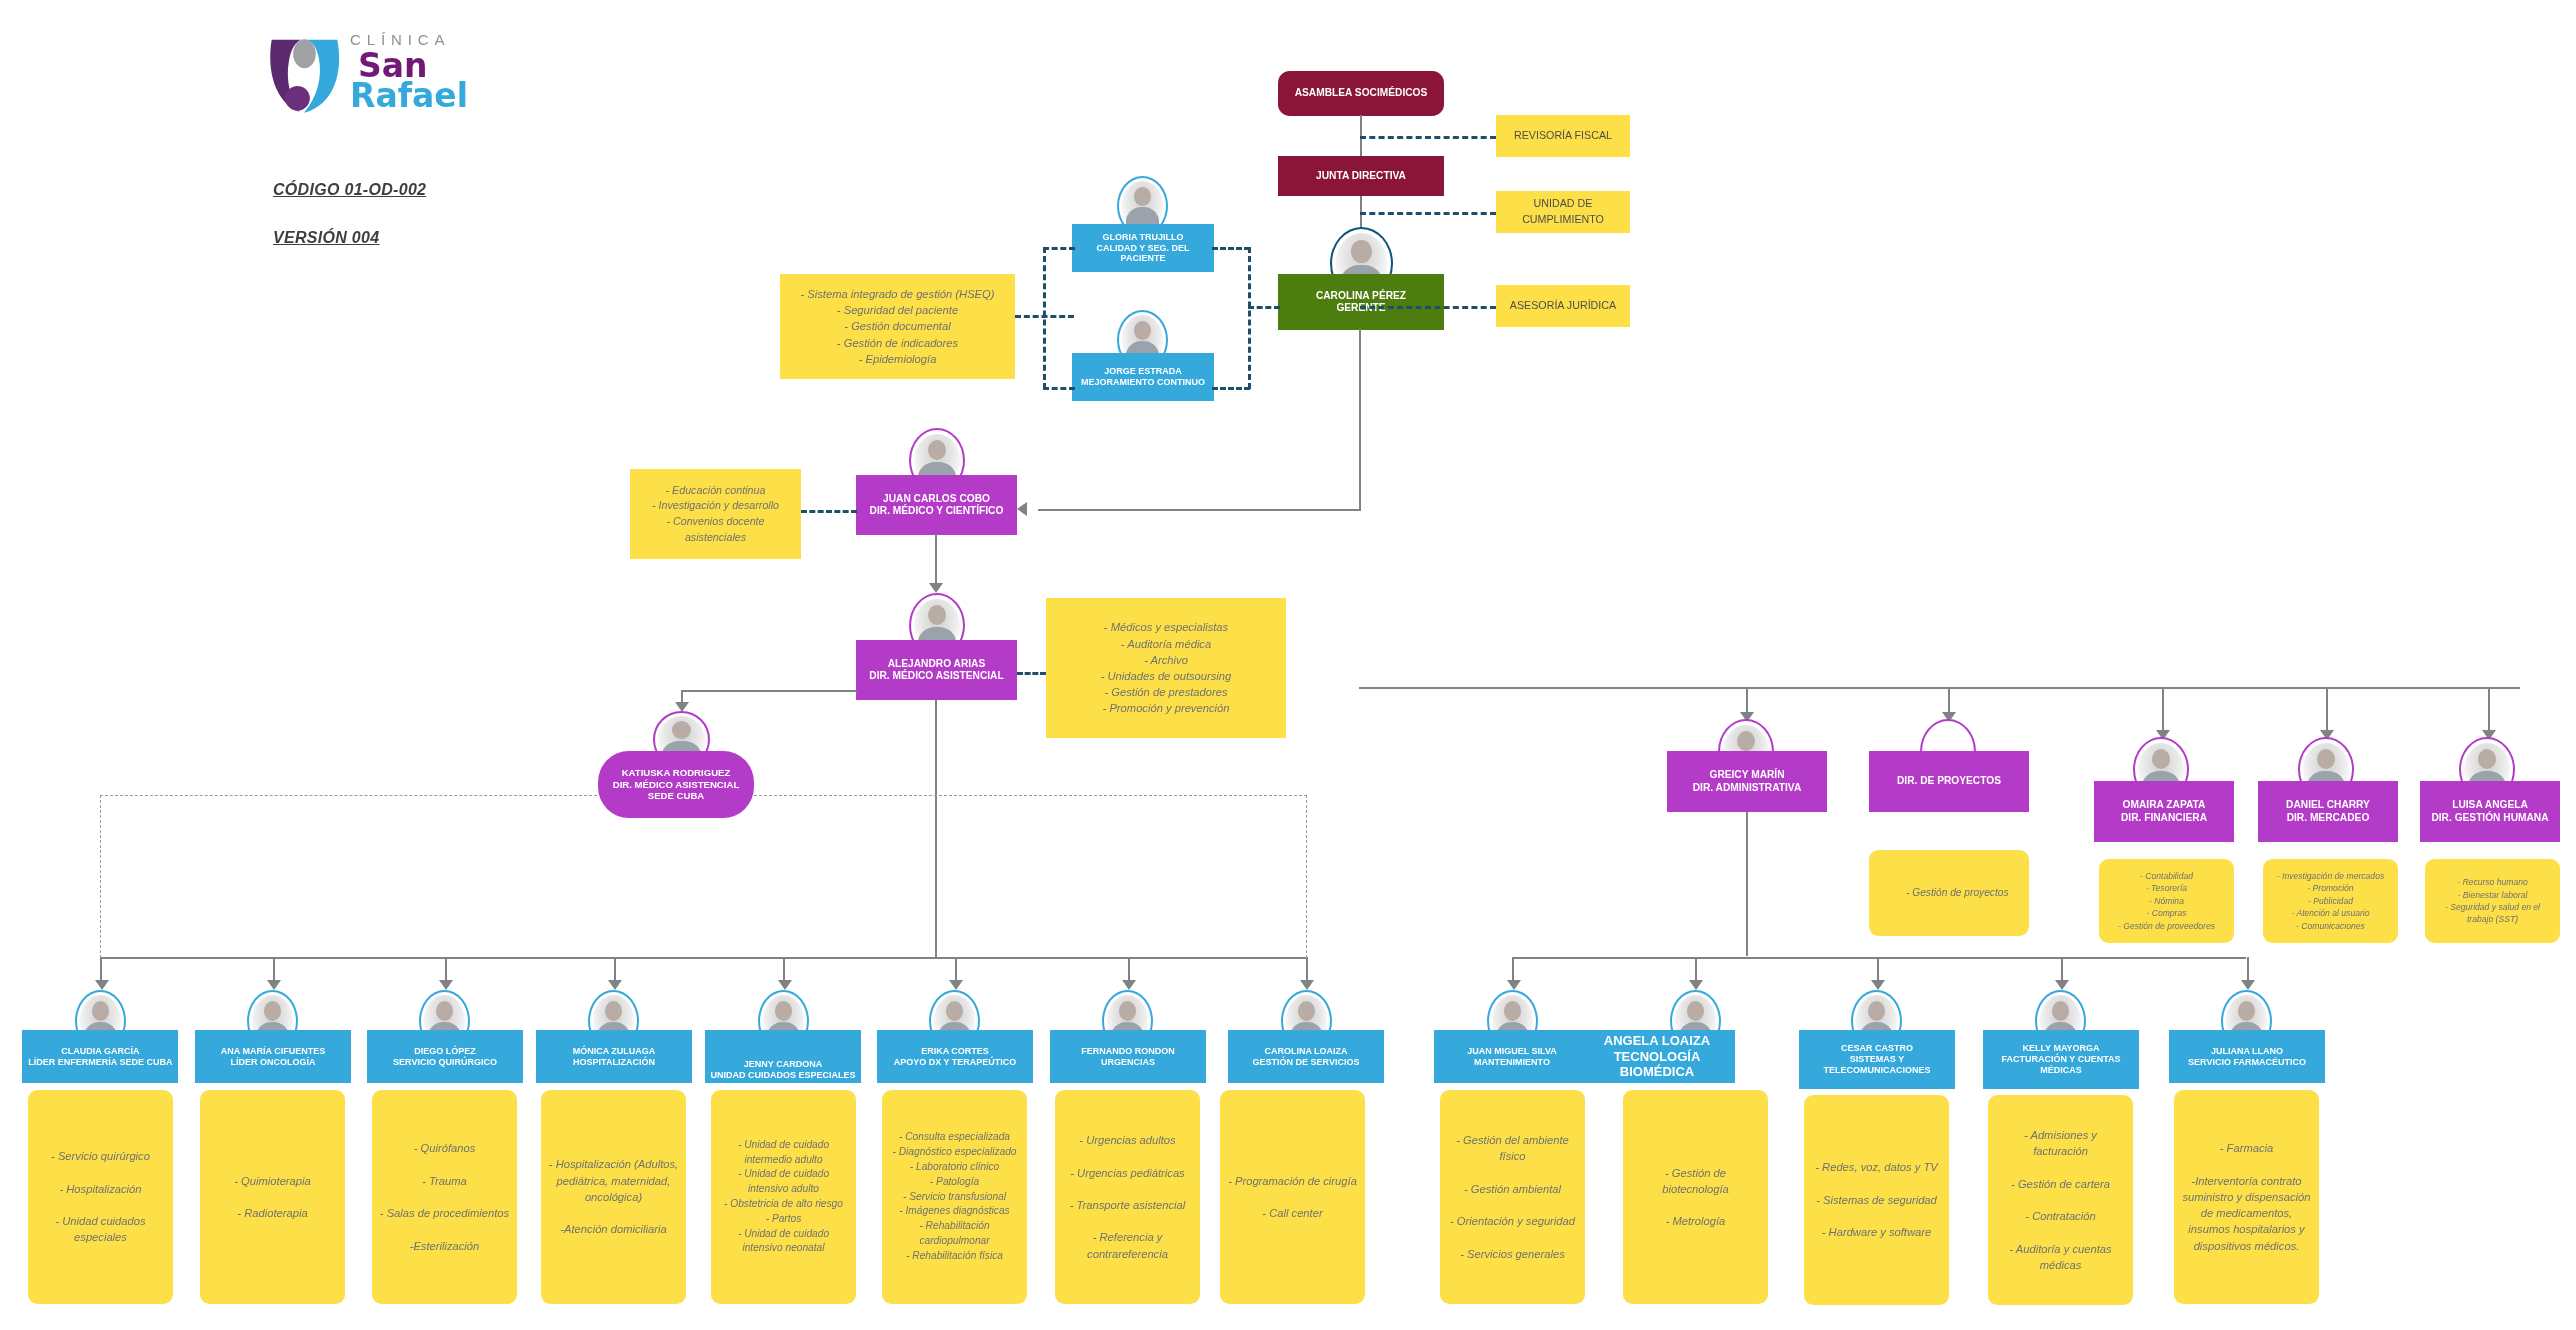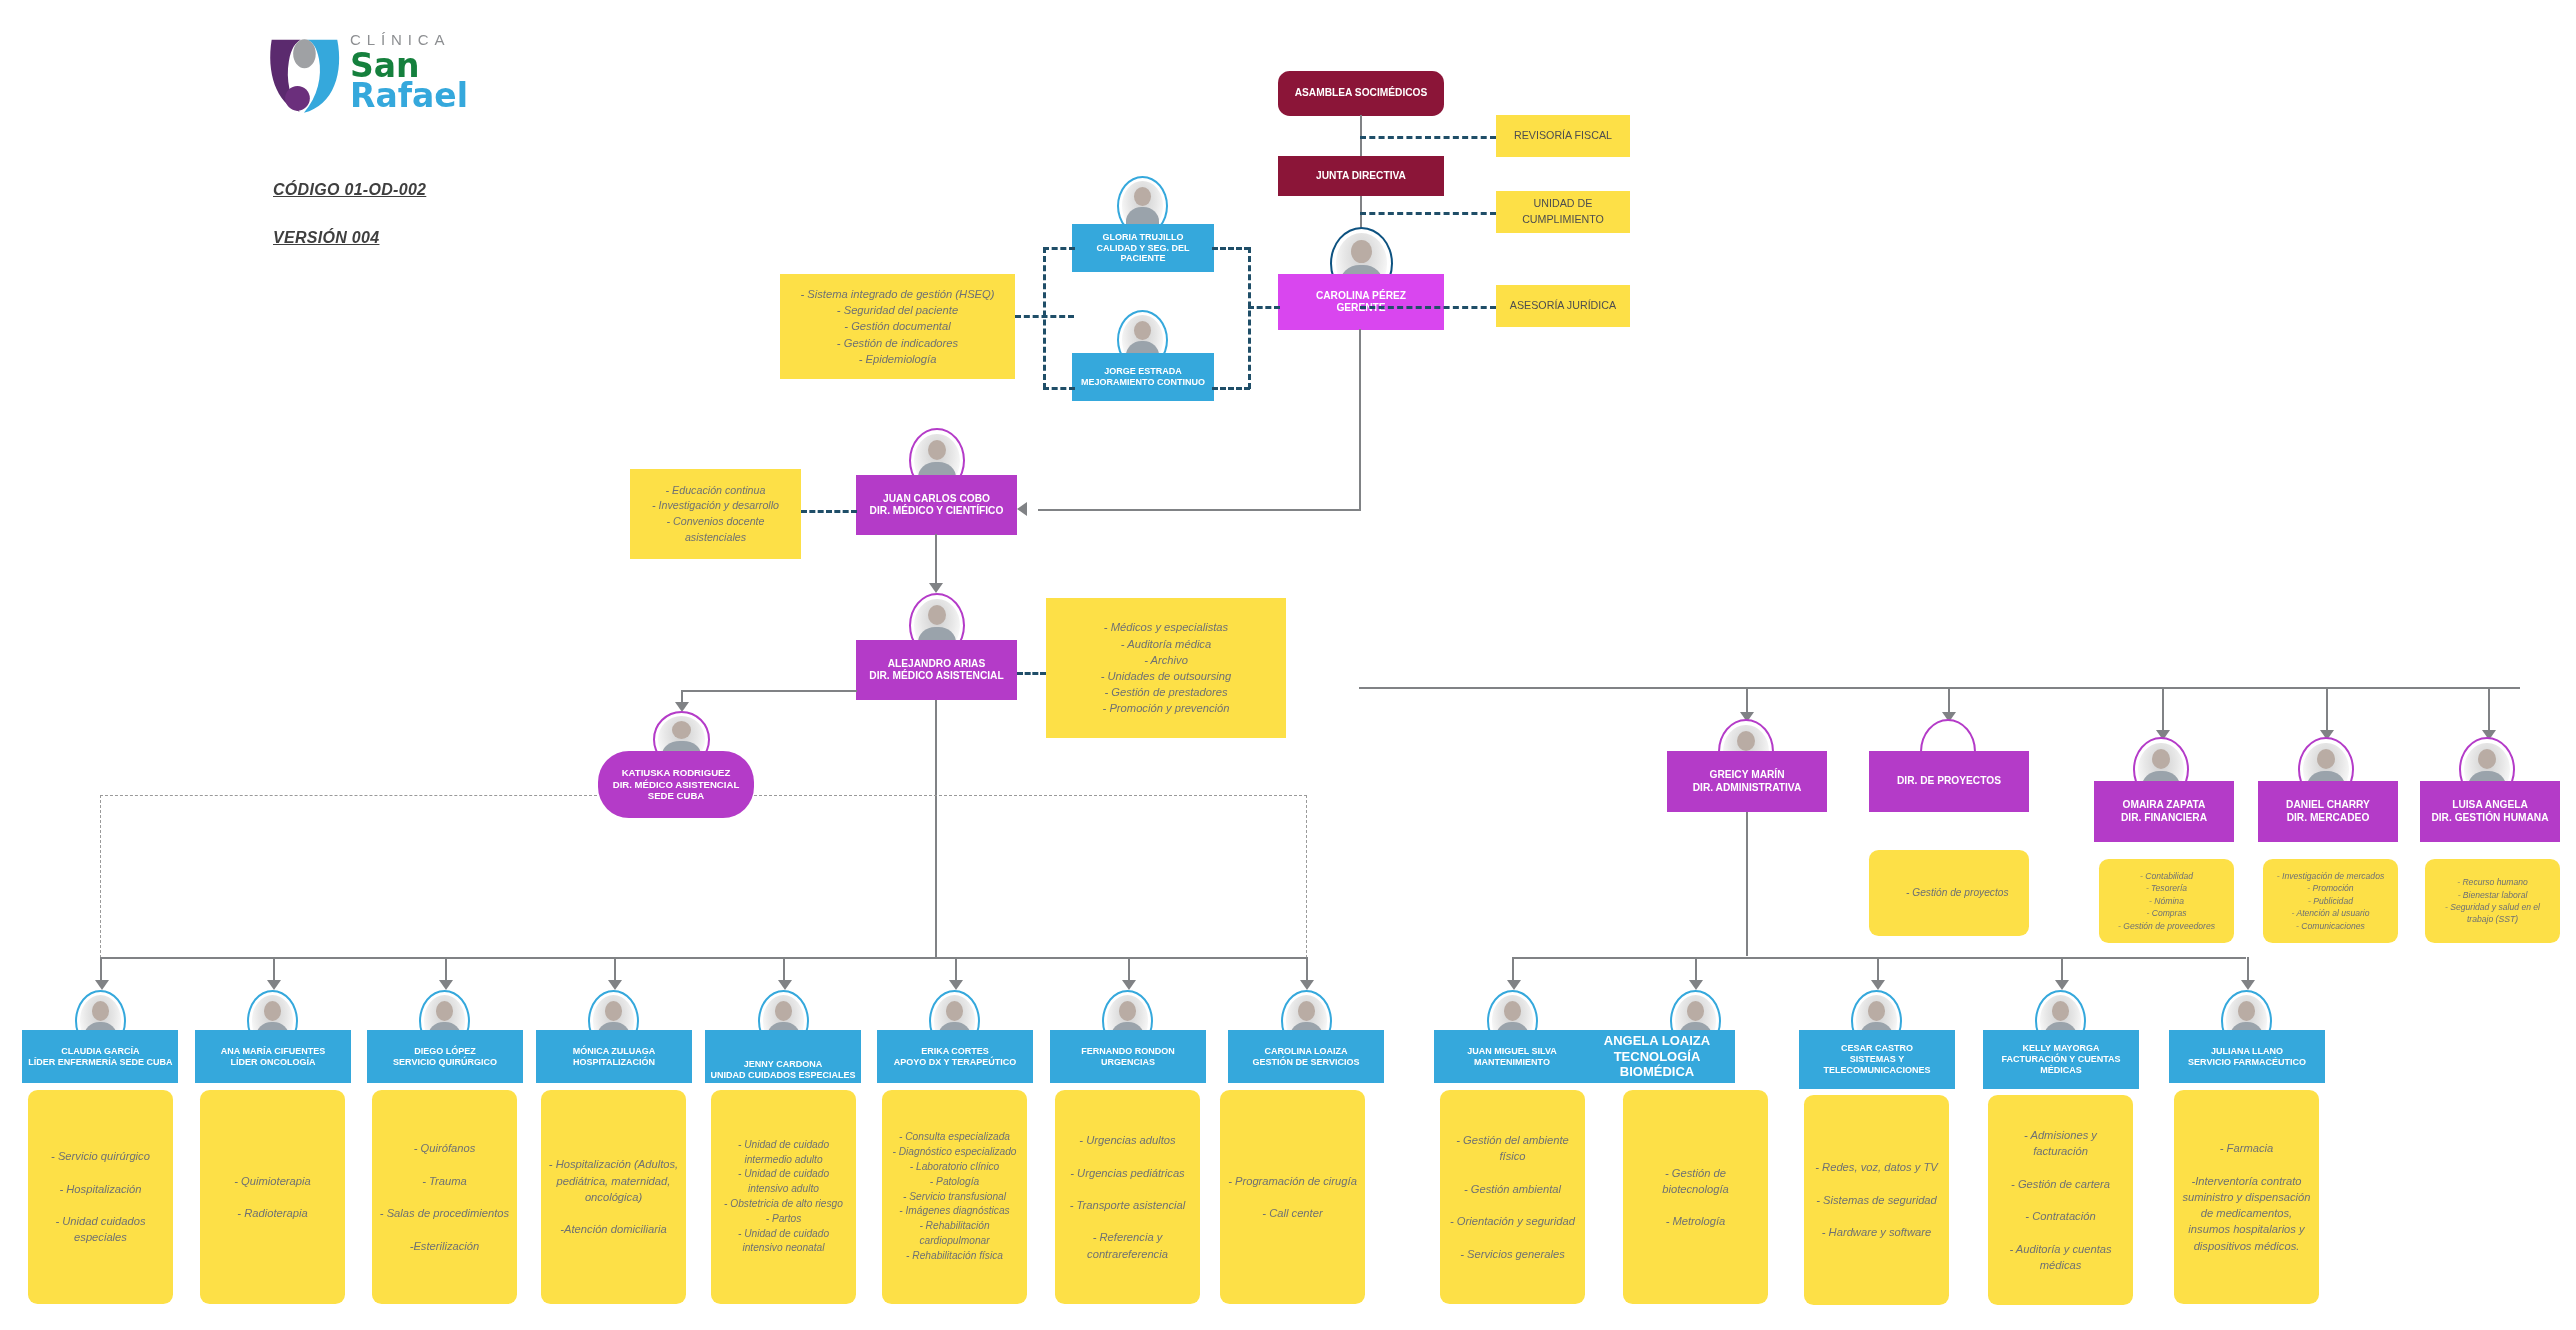--- a/index.html
+++ b/index.html
@@ -7,39 +7,39 @@
        font-family:"Liberation Sans", sans-serif;color:#58595b;}
 
   #canvas{position:absolute;left:0;top:0;width:2576px;height:1330px;}
 
   
   .logo-wrap{position:absolute;left:262px;top:27px;width:251px;height:91px;}
   .logo-mark{position:absolute;left:0;top:2.7px;width:86px;height:86px;}
   .logo-text{position:absolute;left:88px;top:4.3px;}
   .logo-clinica{font-size:15px;letter-spacing:5.9px;color:#8d8f92;font-weight:400;
                 font-family:"Liberation Sans",sans-serif;}
-  .logo-san{font-size:33px;line-height:29px;color:#15803d;font-weight:bold;
-            font-family:"DejaVu Sans",sans-serif;margin-top:3.2px;}
+  .logo-san{font-size:33px;line-height:29px;color:#701a75;font-weight:bold;
+            font-family:"DejaVu Sans",sans-serif;margin-top:3.2px;margin-left:8px;}
   .logo-rafael{font-size:33px;line-height:31px;color:#35A8DC;font-weight:bold;
                font-family:"DejaVu Sans",sans-serif;}
 
   .doc-meta{position:absolute;left:273px;font-style:italic;font-weight:bold;
             font-size:16px;color:#3f3f3f;text-decoration:underline;
             font-family:"Liberation Sans",sans-serif;letter-spacing:0.3px;}
   #doc-code{top:181px;}
   #doc-version{top:229px;}
 
   
   .node{position:absolute;box-sizing:border-box;display:flex;align-items:center;
         justify-content:center;text-align:center;color:#ffffff;font-weight:bold;
         line-height:1.22;padding:2.1px 4.3px;}
   .node .lbl{width:100%;}
 
   .maroon{background:#8B1538;}
-  .navy{background:#d946ef;}
+  .navy{background:#4d7c0f;}
   .teal{background:#35A8DC;}
   .purple{background:#B43BC8;}
 
   .rounded-lg{border-radius:11.8px;}
 
   
   .panel{position:absolute;box-sizing:border-box;background:#fde047;
          display:flex;align-items:center;justify-content:center;text-align:center;
          color:#6f7173;font-style:italic;line-height:1.45;padding:5.3px 7.5px;}
   .panel.sq{border-radius:0;}

